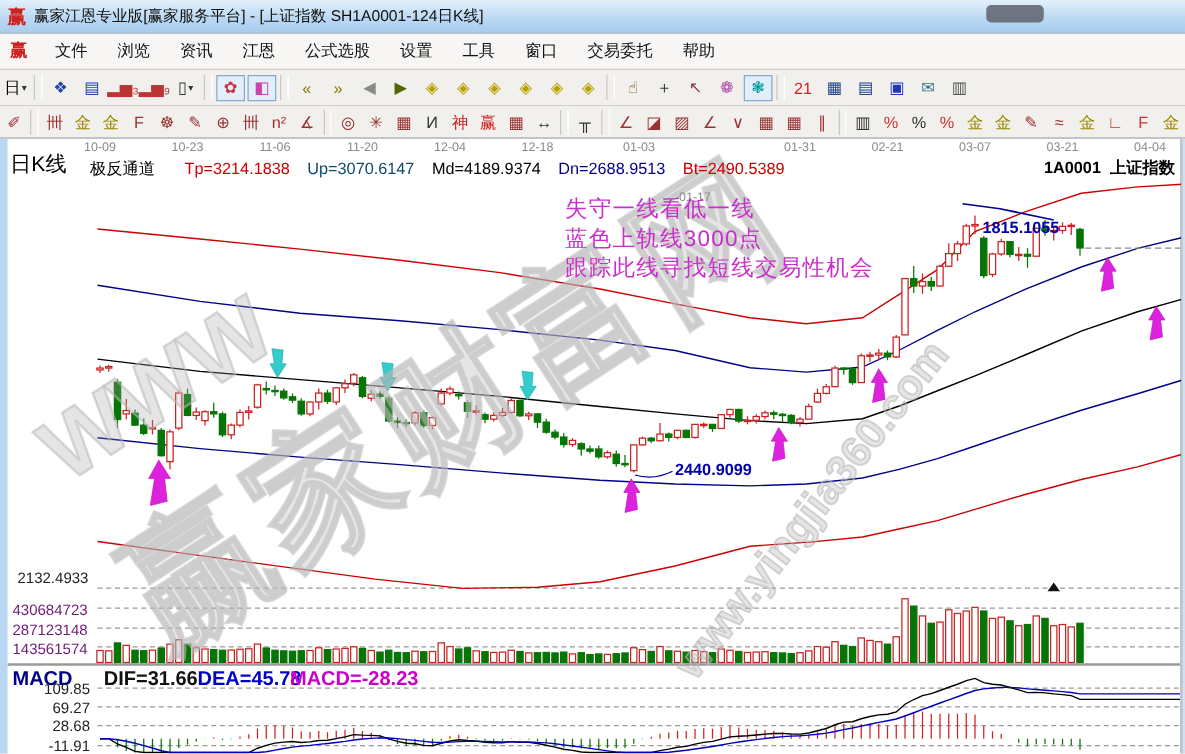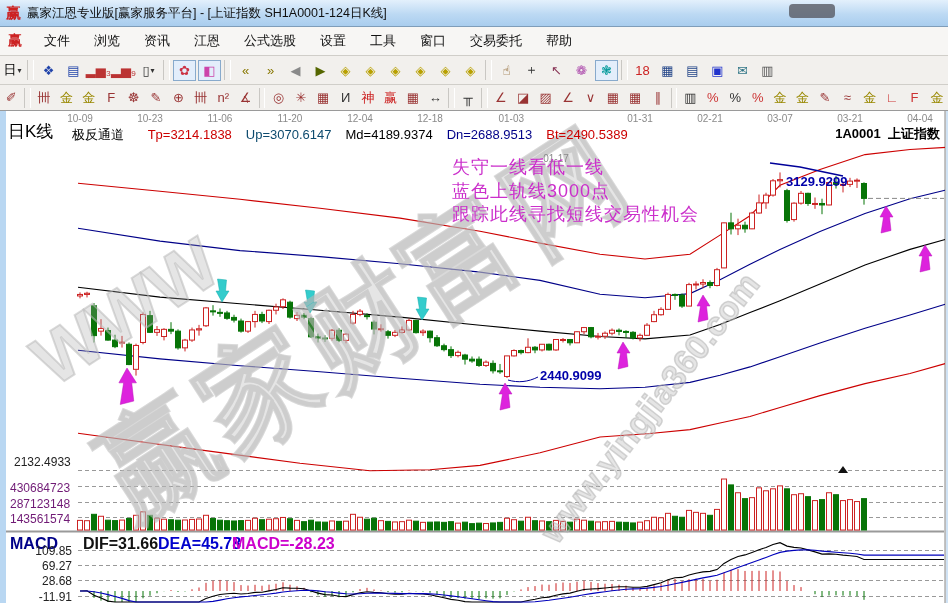--- a/index.html
+++ b/index.html
@@ -106,21 +106,21 @@
       <span class="tb-icon" style="color: rgb(184, 160, 0);">◈</span>
       <span class="tb-icon" style="color: rgb(184, 160, 0);">◈</span>
       <span class="tb-icon" style="color: rgb(184, 160, 0);">◈</span>
       <span class="tb-sep"></span>
       <span class="tb-icon" style="color: rgb(119, 68, 0);">☝</span>
       <span class="tb-icon" style="color: rgb(51, 51, 51);">＋</span>
       <span class="tb-icon" style="color: rgb(136, 51, 85);">↖</span>
       <span class="tb-icon" style="color: rgb(170, 68, 170);">❁</span>
       <span class="tb-icon pressed" style="color: rgb(0, 153, 153);">❃</span>
       <span class="tb-sep"></span>
-      <span class="tb-icon" style="color: rgb(204, 34, 34);">18</span>
+      <span class="tb-icon" style="color: rgb(204, 34, 34);">21</span>
       <span class="tb-icon" style="color: rgb(34, 68, 136);">▦</span>
       <span class="tb-icon" style="color: rgb(34, 68, 136);">▤</span>
       <span class="tb-icon" style="color: rgb(34, 51, 204);">▣</span>
       <span class="tb-icon" style="color: rgb(51, 119, 136);">✉</span>
       <span class="tb-icon" style="color: rgb(85, 85, 85);">▥</span>
     </div>
   <div id="toolbar-draw" class="toolbar">
       <span class="tb-icon" style="color: rgb(153, 51, 51);">✐</span>
       <span class="tb-sep"></span>
       <span class="tb-icon" style="color: rgb(153, 51, 51);">卌</span>
@@ -683,21 +683,21 @@
 
   <div class="symbol-box">
     <span>1A0001</span>&nbsp;
     <span>上证指数</span>
   </div>
 
   <div class="annotation" style="top:155px;">失守一线看低一线</div>
   <div class="annotation" style="top:179px;">蓝色上轨线3000点</div>
   <div class="annotation" style="top:202px;">跟踪此线寻找短线交易性机会</div>
 
-  <div class="price-label" style="left:786px; top:174px;">3129.9299</div>
+  <div class="price-label" style="left:786px; top:174px;">1815.1055</div>
   <div class="price-label" style="left:540px; top:368px;">2440.9099</div>
 
   <div class="axis-min">2132.4933</div>
   <div id="vol-scales">
       <div class="vol-scale" style="top: 481px;">430684723</div>
       <div class="vol-scale" style="top: 497px;">287123148</div>
       <div class="vol-scale" style="top: 512px;">143561574</div>
     </div>
 
   <div class="macd-header" style="left:10px; color:#000088;">MACD</div>

